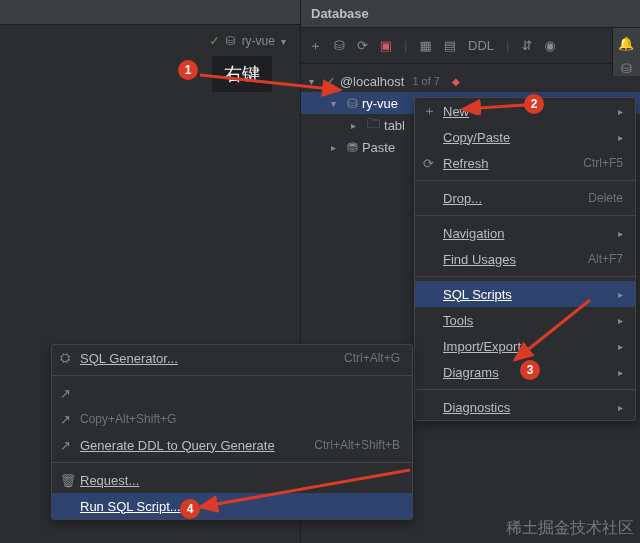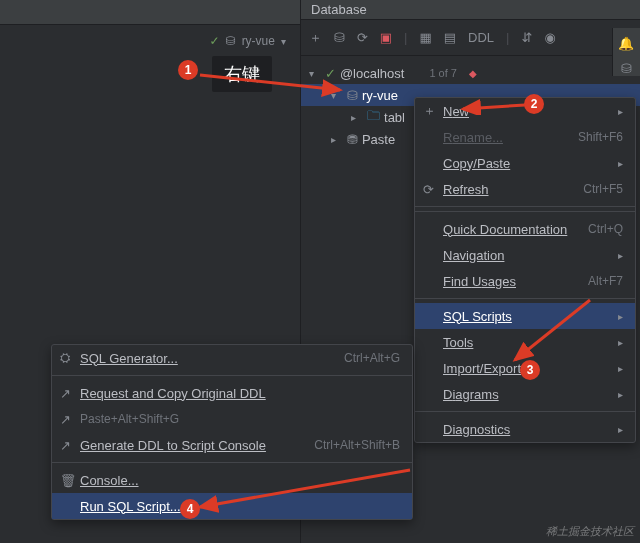--- a/index.html
+++ b/index.html
@@ -33,27 +33,27 @@
     .status-bar .check { color: #6e9e5b; }
     .db-panel {
       position: absolute;
       right: 0; top: 0;
       width: 340px;
       height: 543px;
       background: #2b2d30;
       border-left: 1px solid #1e1f22;
     }
     .db-header {
-      height: 20px;
+      height: 28px;
       background: #3c3f41;
       border-bottom: 1px solid #1e1f22;
       padding: 0 10px;
       display: flex;
       align-items: center;
-      font-weight: normal;
+      font-weight: bold;
     }
     .db-toolbar {
       height: 36px;
       border-bottom: 1px solid #1e1f22;
       display: flex;
       align-items: center;
       padding: 0 8px;
       gap: 12px;
       color: #868a91;
     }
@@ -71,21 +71,21 @@
     .tree-row .chev { width: 12px; color: #868a91; font-size: 10px; }
     .tree-row.l1 { padding-left: 30px; }
     .tree-row.l2 { padding-left: 50px; }
     .tree-row.selected {
       background: #2e436e;
       color: #fff;
     }
     .badge {
       font-size: 11px;
       color: #6f737a;
-      margin-left: 21px;
+      margin-left: 4px;
     }
     .diamond { color: #db5860; font-size: 10px; margin-left: 8px; }
     .folder-icon { color: #3592c4; }
     .db-icon { color: #868a91; }
     .tooltip-box {
       position: absolute;
       left: 212px;
       top: 56px;
       background: #1e1f22;
       color: #fff;
@@ -150,24 +150,23 @@
       gap: 10px;
       padding-top: 8px;
       color: #868a91;
       border-left: 1px solid #1e1f22;
     }
     .u { text-decoration: underline; }
     .watermark {
       position: absolute;
       right: 6px;
       bottom: 4px;
-      font-size: 11px;
+      font-size: 16px;
       color: rgba(255,255,255,0.35);
       z-index: 200;
-      font-style: italic;
     }
   </style>
 </head>
 <body>
 
 <div class="top-bar"></div>
 
 <div class="status-bar">
   <span class="check">✓</span>
   <span>⛁</span>
@@ -222,39 +221,35 @@
   <span>🔔</span>
   <span>⛁</span>
 </div>
 
 <div class="menu" style="left:414px;top:97px;width:222px;">
   <div class="menu-item">
     <span class="micon">＋</span>
     <span class="label"><span class="u">N</span><span>ew</span></span>
     <span class="sub">▸</span>
   </div>
-  <div class="menu-item disabled">
-    <span class="label"><span class="u">R</span>ename...</span>
-    <span class="shortcut">Shift+F6</span>
-  </div>
   <div class="menu-item">
     <span class="label">Copy/Paste</span>
     <span class="sub">▸</span>
   </div>
   <div class="menu-item">
     <span class="micon">⟳</span>
     <span class="label">Refresh</span>
     <span class="shortcut">Ctrl+F5</span>
   </div>
   <div class="menu-sep"></div>
-  <div class="menu-sep"></div>
-  <div class="menu-item">
-    <span class="label"><span class="u">Q</span>uick Documentation</span>
-    <span class="shortcut">Ctrl+Q</span>
-  </div>
+  <div class="menu-item">
+    <span class="label">Dr<span class="u">o</span>p...</span>
+    <span class="shortcut">Delete</span>
+  </div>
+  <div class="menu-sep"></div>
   <div class="menu-item">
     <span class="label">Navigation</span>
     <span class="sub">▸</span>
   </div>
   <div class="menu-item">
     <span class="label">Find <span class="u">U</span>sages</span>
     <span class="shortcut">Alt+F7</span>
   </div>
   <div class="menu-sep"></div>
   <div class="menu-item selected">
@@ -282,35 +277,34 @@
 
 <div class="menu" style="left:51px;top:344px;width:362px;">
   <div class="menu-item">
     <span class="micon">⛭</span>
     <span class="label">SQL Generator...</span>
     <span class="shortcut">Ctrl+Alt+G</span>
   </div>
   <div class="menu-sep"></div>
   <div class="menu-item">
     <span class="micon">↗</span>
-    <span class="label">Request and Copy Original DDL</span>
   </div>
   <div class="menu-item">
     <span class="micon">↗</span>
-    <span class="shortcut">Paste+Alt+Shift+G</span>
+    <span class="shortcut">Copy+Alt+Shift+G</span>
   </div>
   <div class="menu-item">
     <span class="micon">↗</span>
-    <span class="label">Generate DDL to Script Console</span>
+    <span class="label">Generate DDL to Query Generate</span>
     <span class="shortcut">Ctrl+Alt+Shift+B</span>
   </div>
   <div class="menu-sep"></div>
   <div class="menu-item">
     <span class="micon">🗑</span>
-    <span class="label">Console...</span>
+    <span class="label">Request...</span>
   </div>
   <div class="menu-item selected">
     <span class="label">Run SQL Script...</span>
   </div>
 </div>
 
 <div class="tooltip-box">右键</div>
 
 <div class="marker" style="left:178px;top:60px;">1</div>
 <div class="marker" style="left:524px;top:94px;">2</div>

